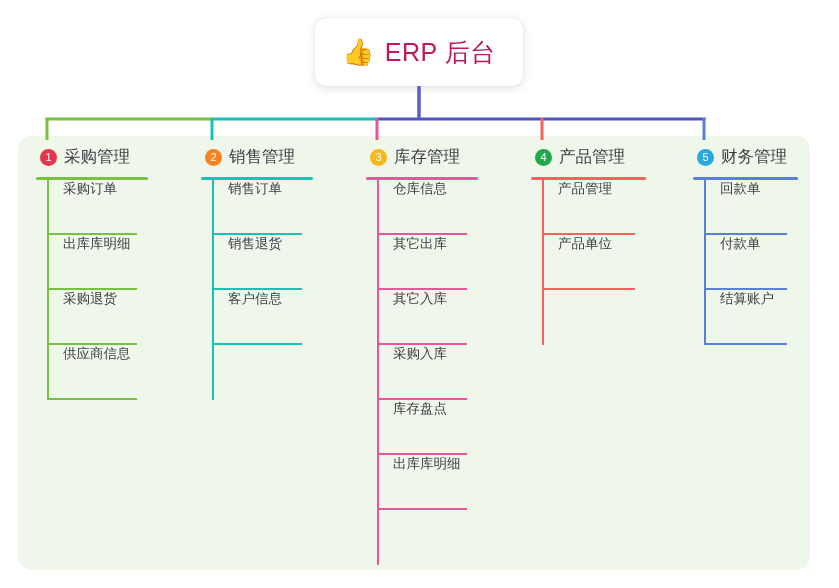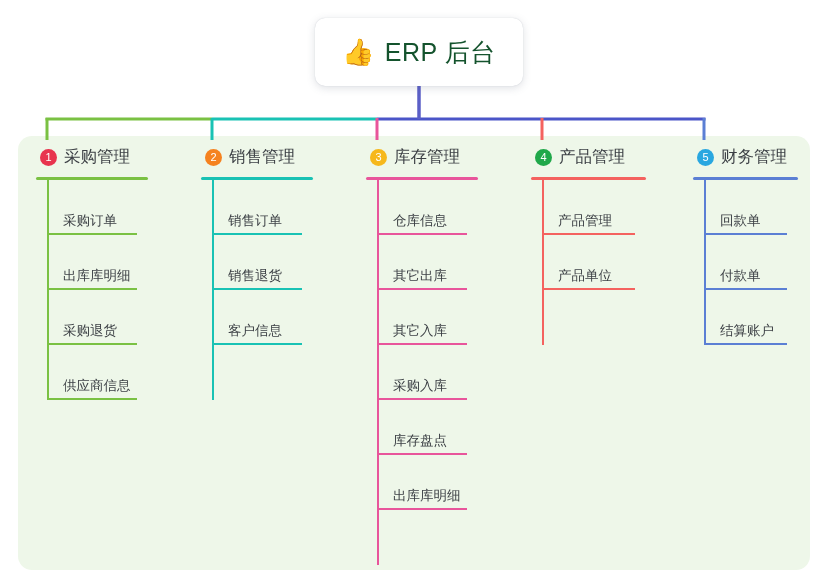--- a/index.html
+++ b/index.html
@@ -19,21 +19,21 @@
     width:208px;height:68px;
     background:#ffffff;
     border-radius:10px;
     box-shadow:0 2px 9px rgba(90,100,120,.20), 0 0 1px rgba(90,100,120,.30);
     display:flex;align-items:center;justify-content:center;
     gap:10px;
     box-sizing:border-box;
   }
   .root-emoji{font-size:26px;line-height:1;font-family:"DejaVu Sans",sans-serif;}
   .root-title{
-    font-size:25px;color:#14532d;letter-spacing:.5px;
+    font-size:25px;color:#be185d;letter-spacing:.5px;
     font-family:"Liberation Sans","DejaVu Sans",sans-serif;
     white-space:nowrap;
   }
 
   
   .panel{
     position:absolute;
     left:18px;top:136px;
     width:792px;height:434px;
     background:#eef7e9;
@@ -63,21 +63,21 @@
   }
   .head-rule{height:3px;border-radius:2px;margin-top:7px;}
 
   .items{position:relative;margin-top:0;}
   .spine{position:absolute;left:11px;top:0;width:2px;}
   .item{
     position:relative;
     height:55px;
     box-sizing:border-box;
     padding-left:27px;
-    display:flex;align-items:flex-end;
+    display:flex;align-items:flex-start;
   }
   .item-label{
     font-size:13.5px;color:#3b3f44;white-space:nowrap;
     padding-bottom:5px;
     font-family:"Liberation Sans","DejaVu Sans",sans-serif;
   }
   .item-rule{
     position:absolute;left:11px;bottom:0;height:1.6px;
   }
 </style>

